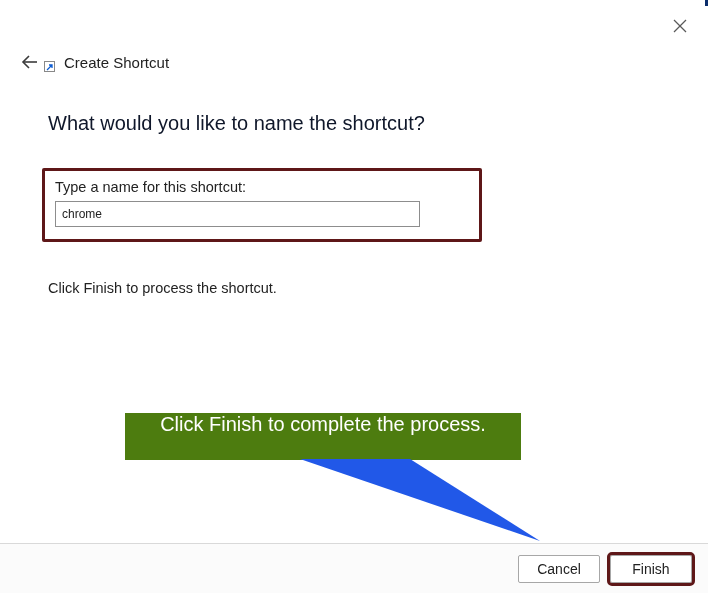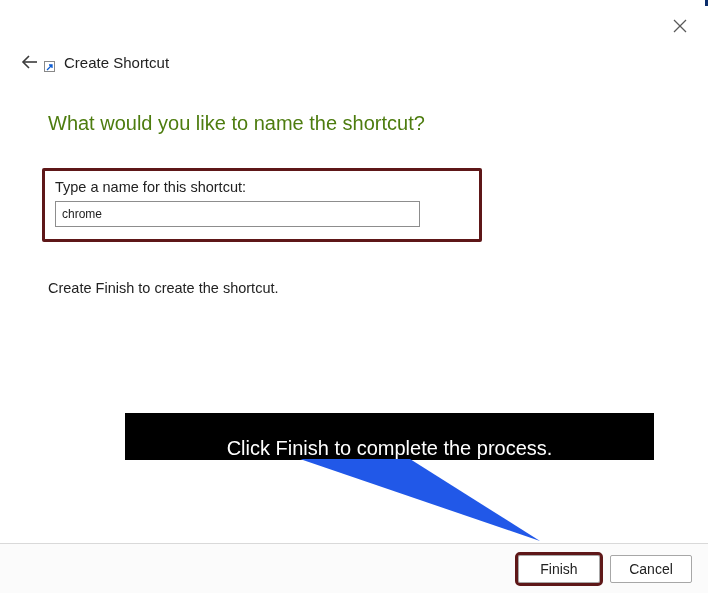--- a/index.html
+++ b/index.html
@@ -11,29 +11,29 @@
     .close-btn svg{width:14px;height:14px;}
 
     .header { position:absolute; top:50px; left:18px; display:flex; align-items:center; gap:0; }
     .back-arrow { width:24px; height:24px; display:flex; align-items:center; justify-content:center; color:#3a3a3a; cursor:pointer;}
     .back-arrow svg{width:18px;height:18px;}
     .shortcut-glyph { width:16px; height:16px; position:relative; display:inline-block; margin-left:2px; margin-top:4px;}
     .shortcut-glyph .overlay{ position:absolute; bottom:0; left:0; width:11px; height:11px; background:#fff; border:1px solid #888; display:flex; align-items:center; justify-content:center; }
     .shortcut-glyph .overlay svg{width:8px;height:8px;}
     .title { font-size:15px; color:#222; margin-left:4px; }
 
-    .question { position:absolute; top:112px; left:48px; color:#4d7c0f; font-size:20px; font-weight:400; }
+    .question { position:absolute; top:112px; left:48px; color:#0f172a; font-size:20px; font-weight:400; }
 
     .field-box { position:absolute; top:168px; left:42px; width:440px; border:3px solid #5e1718; padding:8px 10px 12px 10px; border-radius:2px; }
     .field-label { font-size:14.5px; color:#222; margin-bottom:6px; }
     .field-input { width:365px; height:26px; border:1px solid #8d8d8d; padding:0 6px; font-size:12px; color:#222; outline:none; }
 
     .instr { position:absolute; top:280px; left:48px; font-size:14.5px; color:#222; }
 
-    .callout { position:absolute; top:413px; left:125px; width:529px; height:47px; background:#000000; display:flex; align-items:flex-end; justify-content:center; }
+    .callout { position:absolute; top:413px; left:125px; width:396px; height:47px; background:#4d7c0f; display:flex; align-items:flex-start; justify-content:center; }
     .callout-text { color:#fff; font-size:20px; font-weight:400; }
     .callout-tail { position:absolute; top:459px; left:300px; width:0; height:0; }
     .callout-tail svg{position:absolute;top:0;left:0;}
 
     .btn-bar { position:absolute; bottom:0; left:0; right:0; height:50px; border-top:1px solid #d9d9d9; background:#fbfbfb; display:flex; align-items:center; justify-content:flex-end; padding-right:16px; gap:10px; }
     .btn { height:28px; min-width:82px; padding:0 14px; background:#fff; border:1px solid #a7a7a7; font-size:14px; color:#222; cursor:pointer; border-radius:2px; }
     .btn.finish-hl { outline:3px solid #5e1718; outline-offset:0; }
 
     .right-edge { position:absolute; top:0; right:0; width:3px; height:6px; background:#0b2d6b; }
   </style>
@@ -67,28 +67,28 @@
     <span class="title">Create Shortcut</span>
   </div>
 
   <div class="question">What would you like to name the shortcut?</div>
 
   <div class="field-box">
     <div class="field-label">Type a name for this shortcut:</div>
     <input class="field-input" type="text" value="chrome" style="">
   </div>
 
-  <div class="instr">Create Finish to create the shortcut.</div>
+  <div class="instr">Click Finish to process the shortcut.</div>
 
   <div class="callout">
     <span class="callout-text">Click Finish to complete the process.</span>
   </div>
   <div class="callout-tail">
     <svg width="260" height="90">
         <polygon points="0,0 240,82 110,0" fill="#2158e8"></polygon>
       </svg>
   </div>
 
   <div class="btn-bar">
+    <button class="btn">Cancel</button>
     <button class="btn finish-hl">Finish</button>
-    <button class="btn">Cancel</button>
   </div>
 </div>
 
 </body></html>

